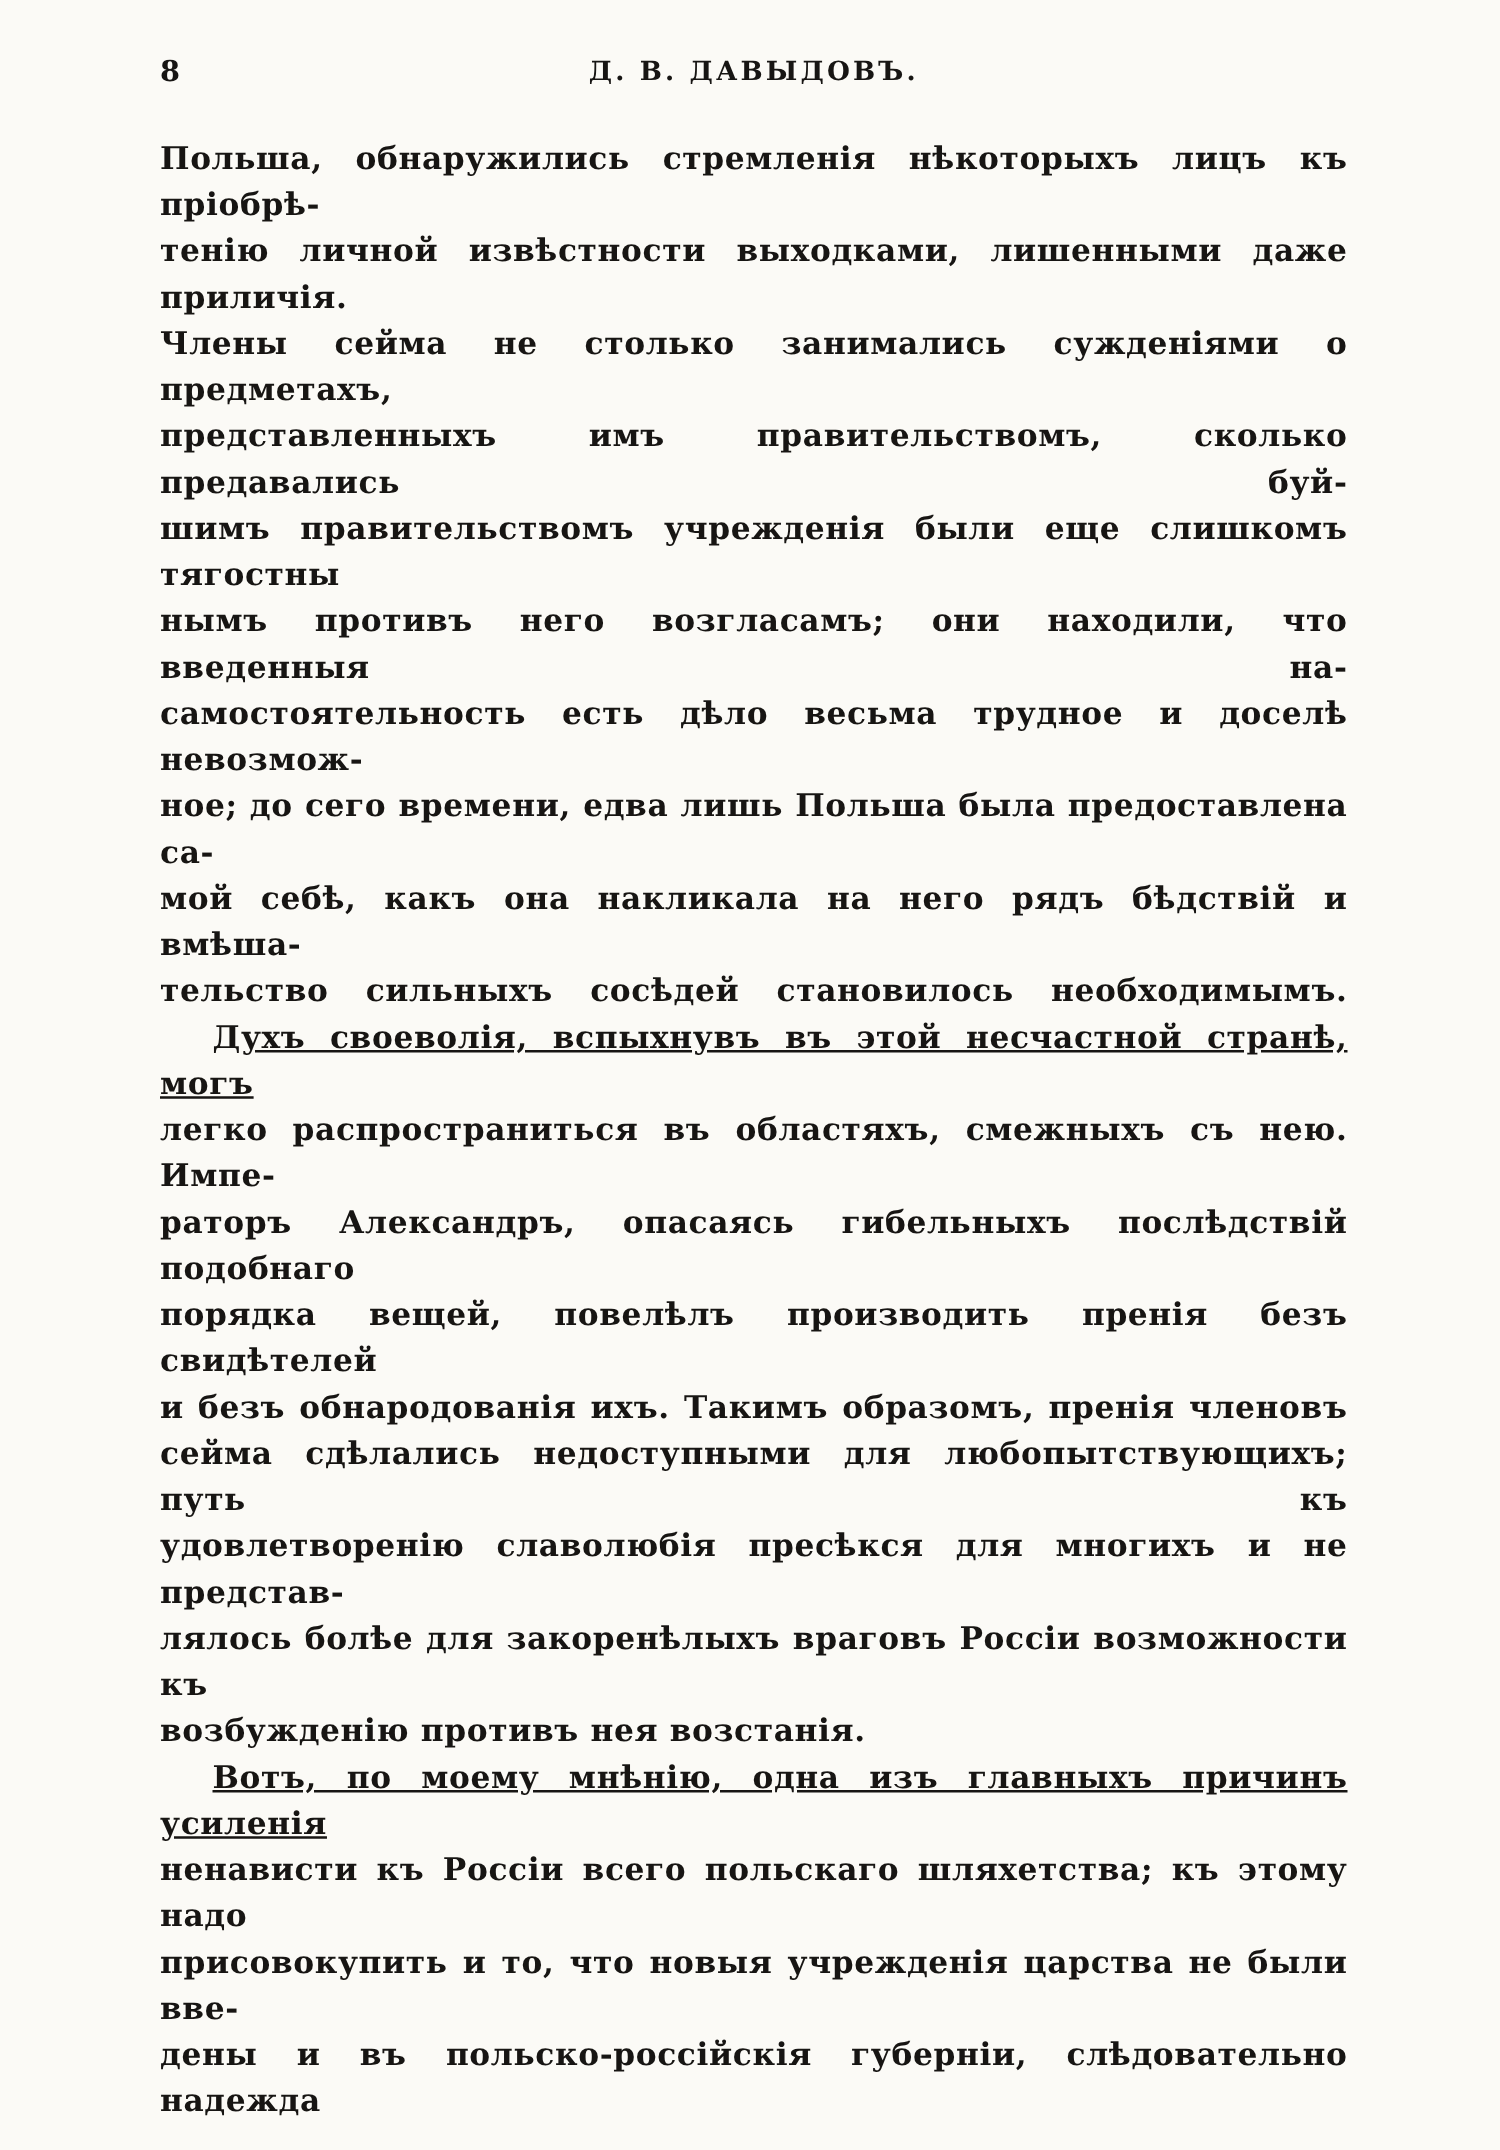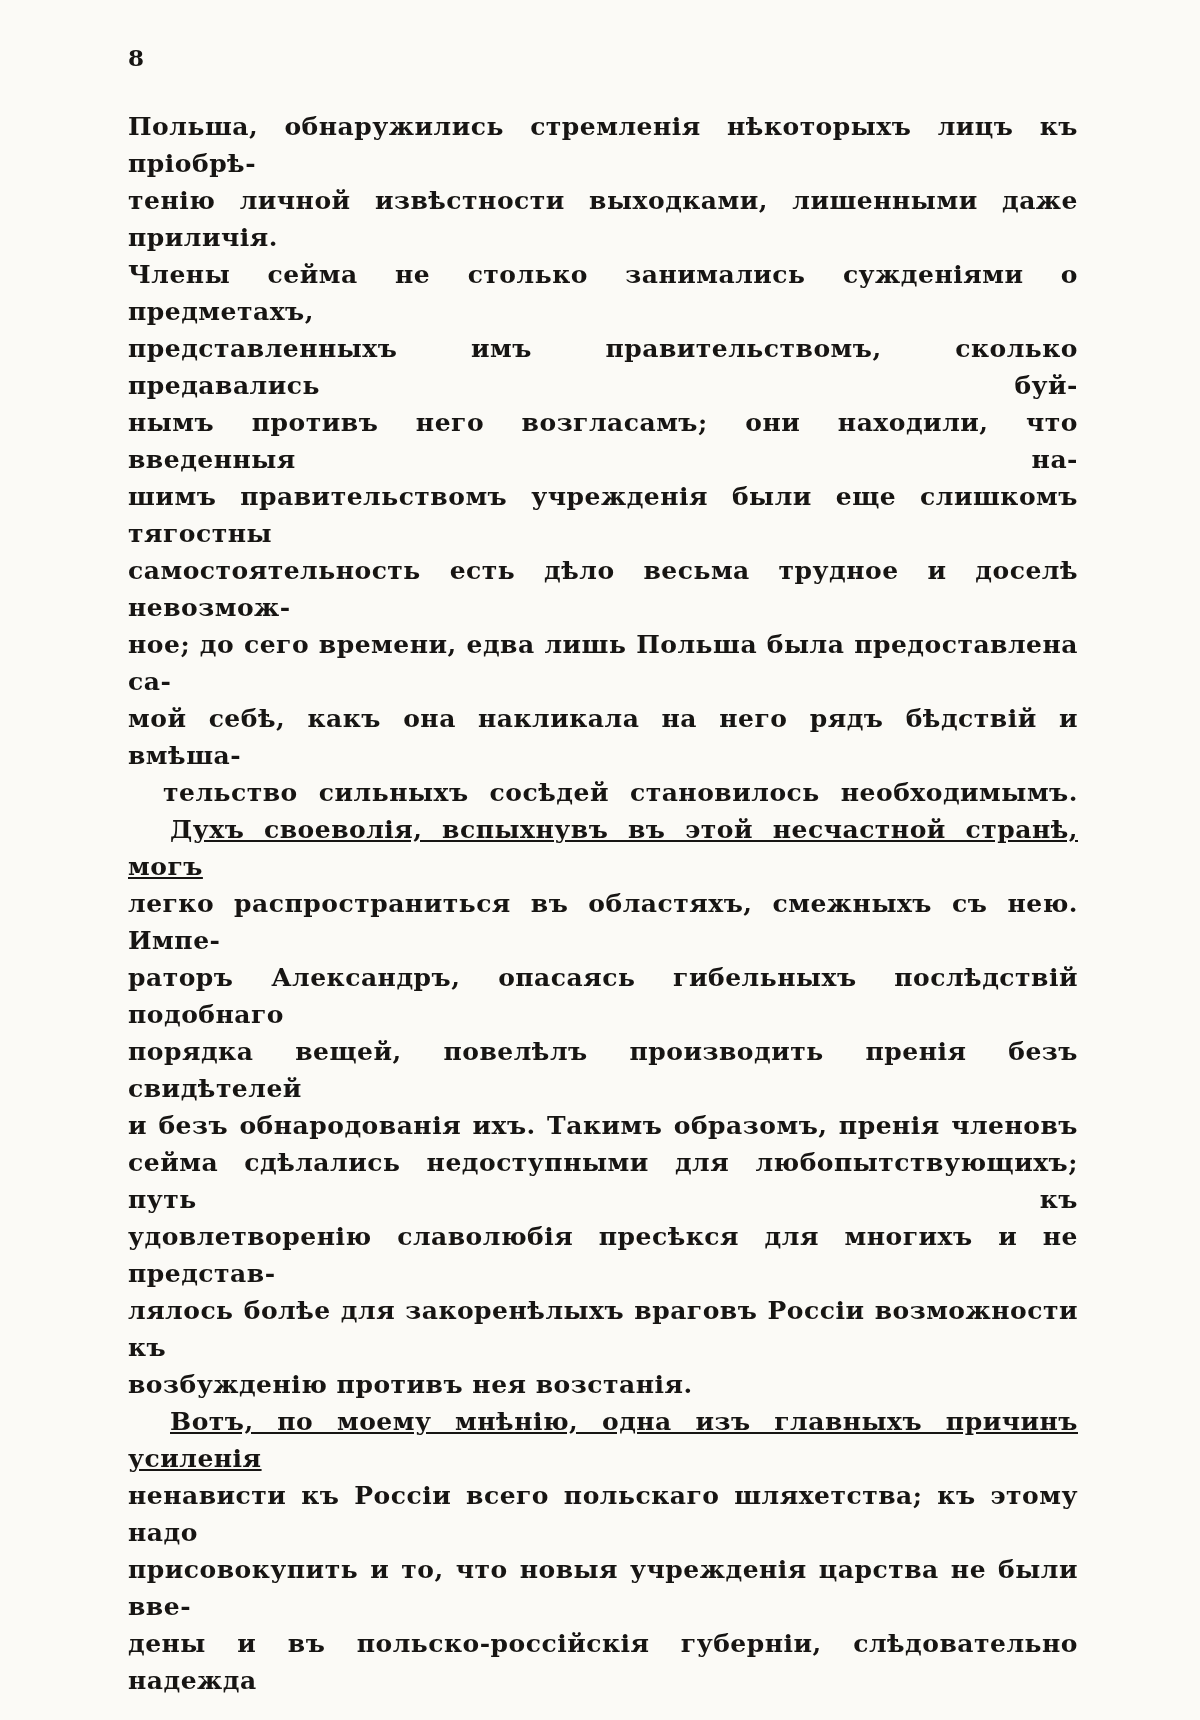--- a/index.html
+++ b/index.html
@@ -48,44 +48,44 @@
   .para .line {
     text-align: justify;
     text-align-last: justify;
     white-space: normal;
   }
   .para .line.last {
     text-align-last: left;
   }
   .para.spread-last .line.last {
     text-align-last: justify;
-    margin-left: 35px;
   }
   .para.indent .line:first-child {
     text-indent: 42px;
     text-decoration: underline;
   }
 </style>
 </head>
 <body>
 
 <div class="page">
 
   <div class="header-row">
     <span class="pagenum">8</span>
+    <span class="running">Д. В. ДАВЫДОВЪ.</span>
   </div>
 
   <div class="body-text">
     <div class="para spread-last">
         <div class="line">Польша, обнаружились стремленія нѣкоторыхъ лицъ къ пріобрѣ-</div>
         <div class="line">тенію личной извѣстности выходками, лишенными даже приличія.</div>
         <div class="line">Члены сейма не столько занимались сужденіями о предметахъ,</div>
         <div class="line">представленныхъ имъ правительствомъ, сколько предавались буй-</div>
+        <div class="line">шимъ правительствомъ учрежденія были еще слишкомъ тягостны</div>
         <div class="line">нымъ противъ него возгласамъ; они находили, что введенныя на-</div>
-        <div class="line">шимъ правительствомъ учрежденія были еще слишкомъ тягостны</div>
         <div class="line">самостоятельность есть дѣло весьма трудное и доселѣ невозмож-</div>
         <div class="line">ное; до сего времени, едва лишь Польша была предоставлена са-</div>
         <div class="line">мой себѣ, какъ она накликала на него рядъ бѣдствій и вмѣша-</div>
         <div class="line last">тельство сильныхъ сосѣдей становилось необходимымъ.</div>
       </div>
     <div class="para indent">
         <div class="line">Духъ своеволія, вспыхнувъ въ этой несчастной странѣ, могъ</div>
         <div class="line">легко распространиться въ областяхъ, смежныхъ съ нею. Импе-</div>
         <div class="line">раторъ Александръ, опасаясь гибельныхъ послѣдствій подобнаго</div>
         <div class="line">порядка вещей, повелѣлъ производить пренія безъ свидѣтелей</div>

